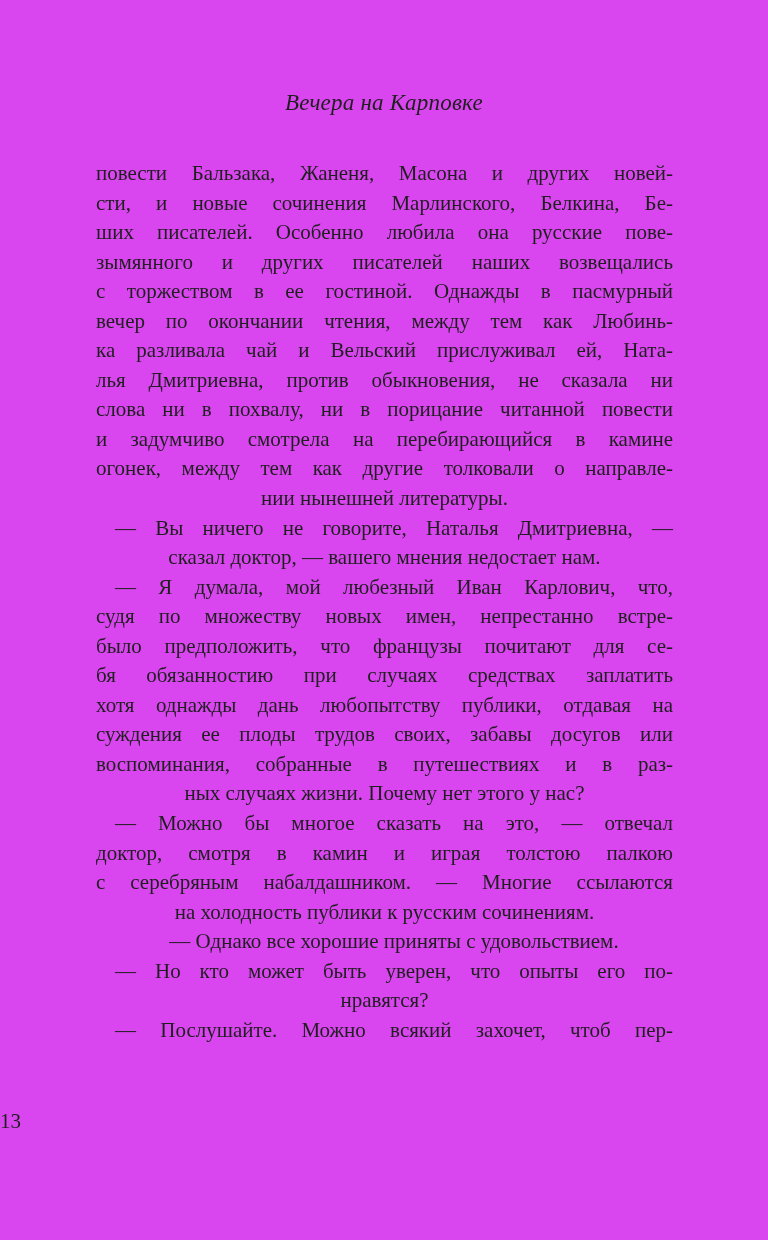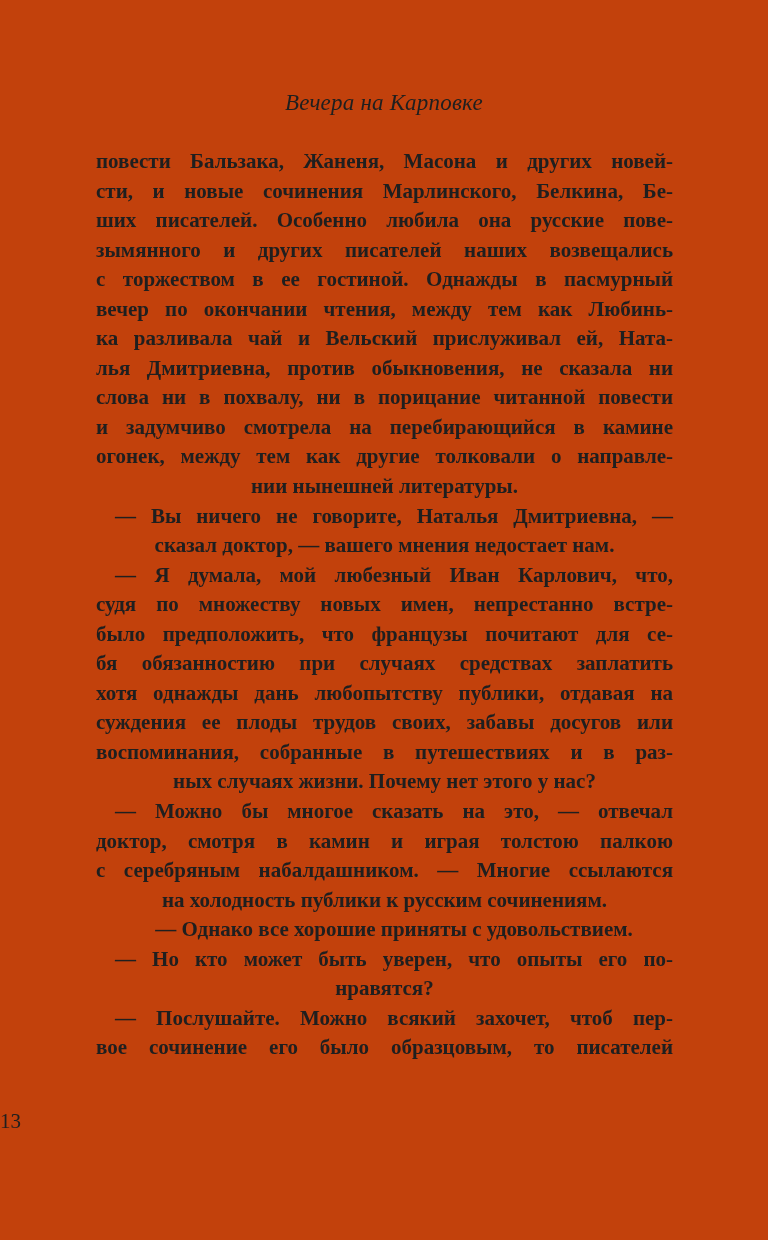--- a/index.html
+++ b/index.html
@@ -4,43 +4,42 @@
 <style>
   html, body {
     margin: 0;
     padding: 0;
     background: #ffffff;
   }
   .page {
     position: relative;
     width: 768px;
     height: 1240px;
-    background: #c2410c;
+    background: #d946ef;
     font-family: "Liberation Serif", serif;
     color: #1f1f1f;
     overflow: hidden;
   }
   .running-head {
     position: absolute;
     top: 90px;
     left: 0;
     width: 100%;
     text-align: center;
     font-style: italic;
     font-size: 23px;
     letter-spacing: 0.2px;
   }
   .text-block {
     position: absolute;
-    top: 147px;
+    top: 159px;
     left: 96px;
     width: 577px;
     font-size: 21px;
     line-height: 29.55px;
-    font-weight: bold;
   }
   .line {
     text-align: center;
     height: 29.55px;
   }
   .line.j {
     text-align: justify;
     text-align-last: justify;
   }
   .line.ind {
@@ -86,17 +85,16 @@
     <div class="line j">воспоминания, собранные в путешествиях и в раз-</div>
     <div class="line">ных случаях жизни. Почему нет этого у нас?</div>
     <div class="line j ind">— Можно бы многое сказать на это, — отвечал</div>
     <div class="line j">доктор, смотря в камин и играя толстою палкою</div>
     <div class="line j">с серебряным набалдашником. — Многие ссылаются</div>
     <div class="line">на холодность публики к русским сочинениям.</div>
     <div class="line ind">— Однако все хорошие приняты с удовольствием.</div>
     <div class="line j ind">— Но кто может быть уверен, что опыты его по-</div>
     <div class="line">нравятся?</div>
     <div class="line j ind">— Послушайте. Можно всякий захочет, чтоб пер-</div>
-    <div class="line j">вое сочинение его было образцовым, то писателей</div>
   </div>
 
   <div class="folio">13</div>
 </div>
 
 </body></html>

